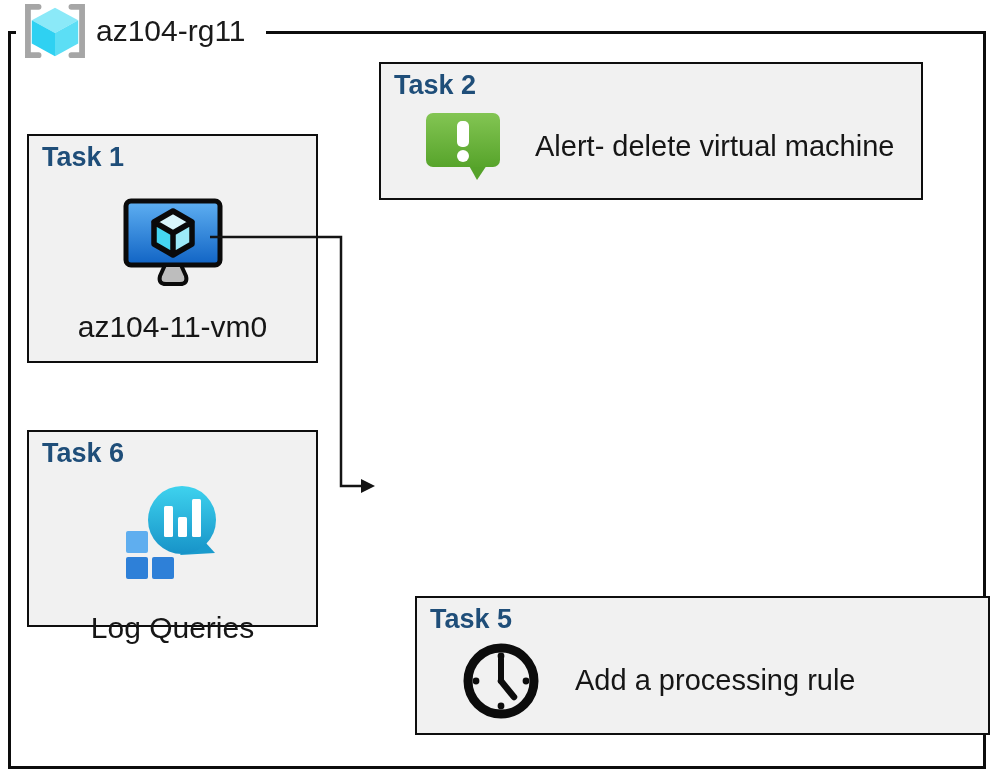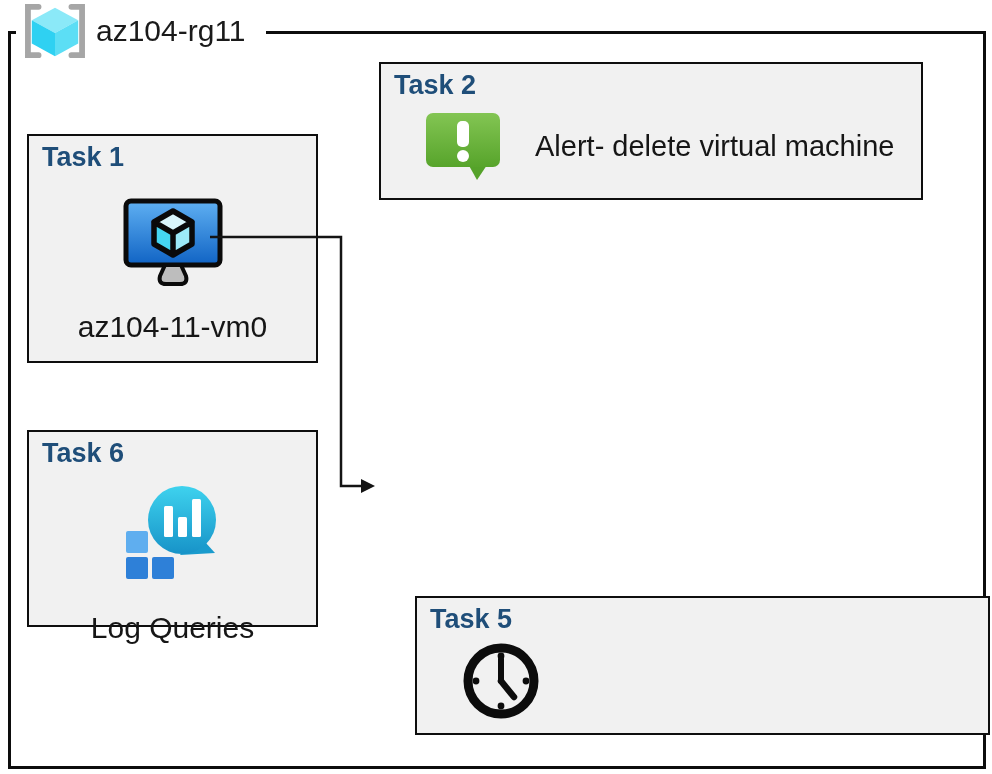--- a/index.html
+++ b/index.html
@@ -143,20 +143,21 @@
         <svg width="84" height="84" viewBox="0 0 84 84">
           <circle cx="42" cy="42" r="33" fill="none" stroke="#0c0c0c" stroke-width="9"></circle>
           <circle cx="42" cy="17" r="3.4" fill="#0c0c0c"></circle>
           <circle cx="67" cy="42" r="3.4" fill="#0c0c0c"></circle>
           <circle cx="42" cy="67" r="3.4" fill="#0c0c0c"></circle>
           <circle cx="17" cy="42" r="3.4" fill="#0c0c0c"></circle>
           <path d="M42,42 V20" stroke="#0c0c0c" stroke-width="6" stroke-linecap="round"></path>
           <path d="M42,42 L55,58" stroke="#0c0c0c" stroke-width="6.5" stroke-linecap="round"></path>
         </svg>
       </span>
+      <span class="right-label">Add a processing rule</span>
     </div>
   </div>
 
   <svg id="connector-layer" viewBox="0 0 992 774">
     <polyline points="210,237 341,237 341,486 362,486" fill="none" stroke="#141414" stroke-width="2.5"></polyline>
     <polygon points="361,479 375,486 361,493" fill="#141414"></polygon>
   </svg>
 
 </div>
 

